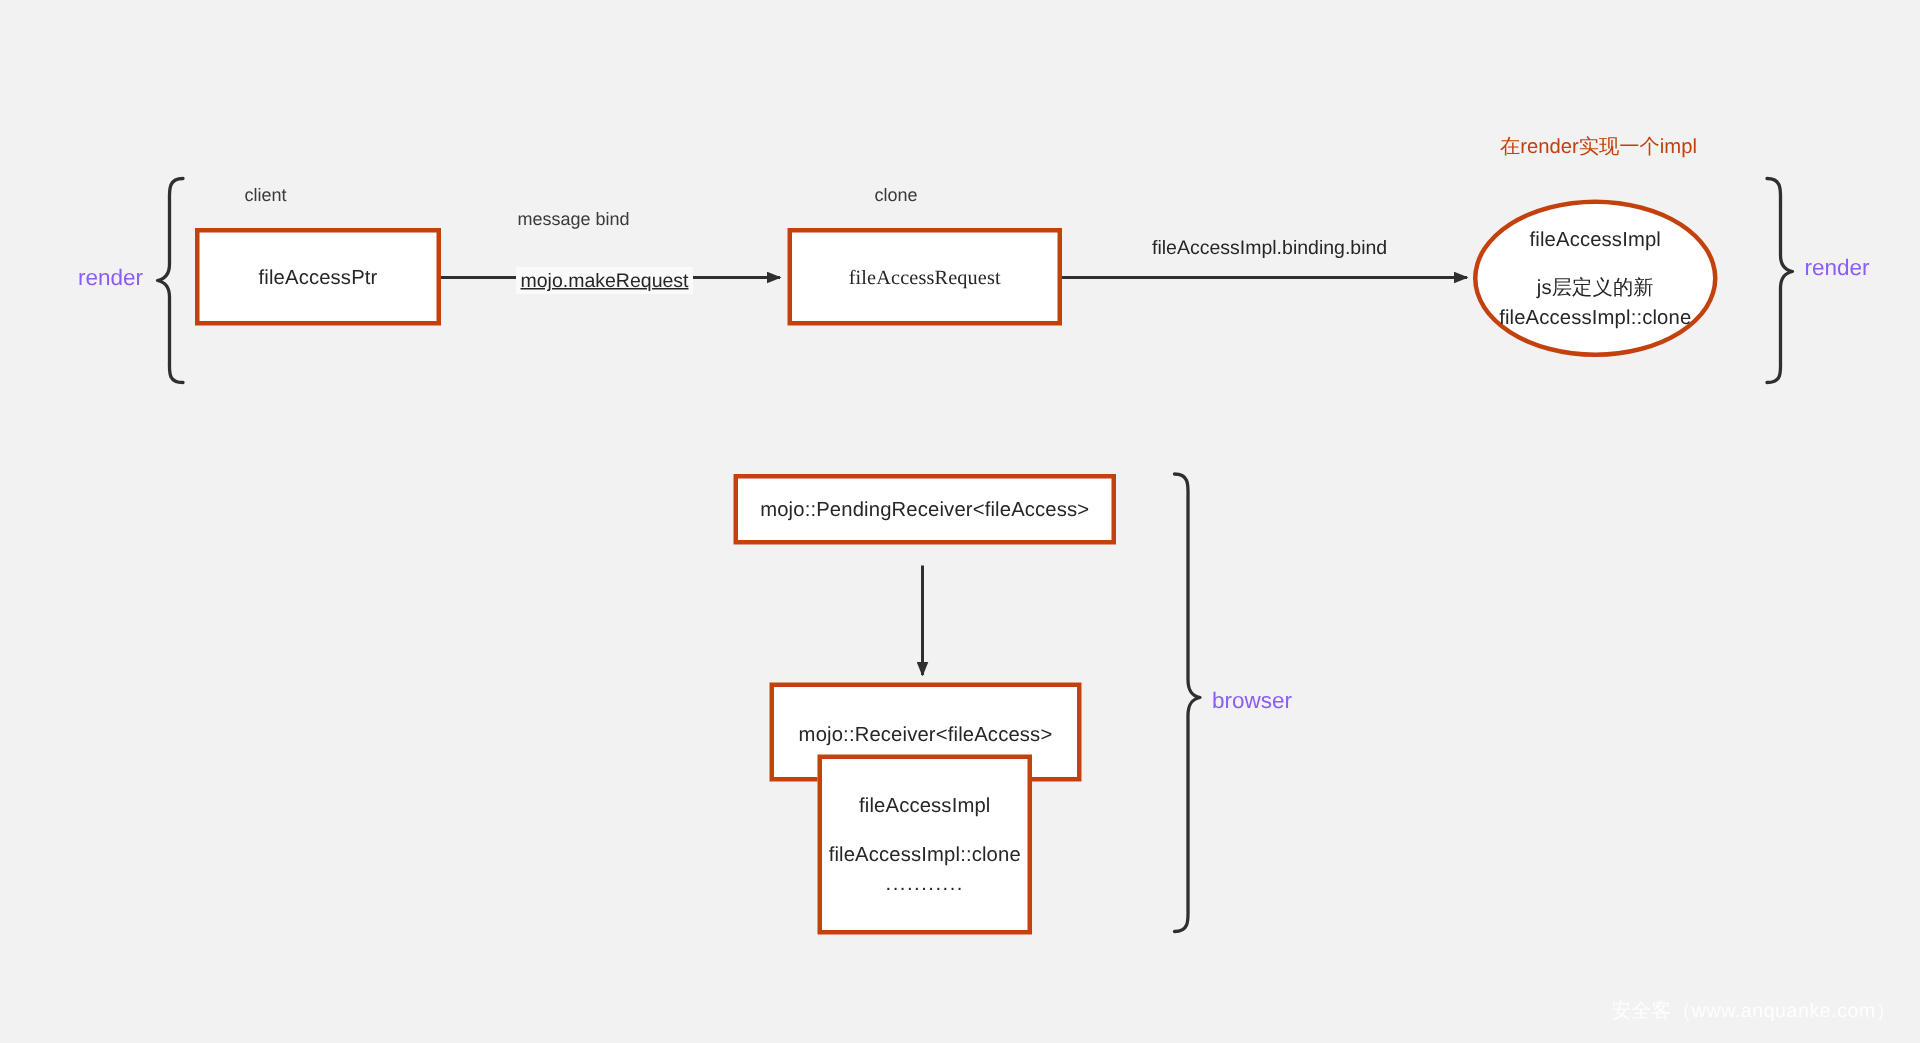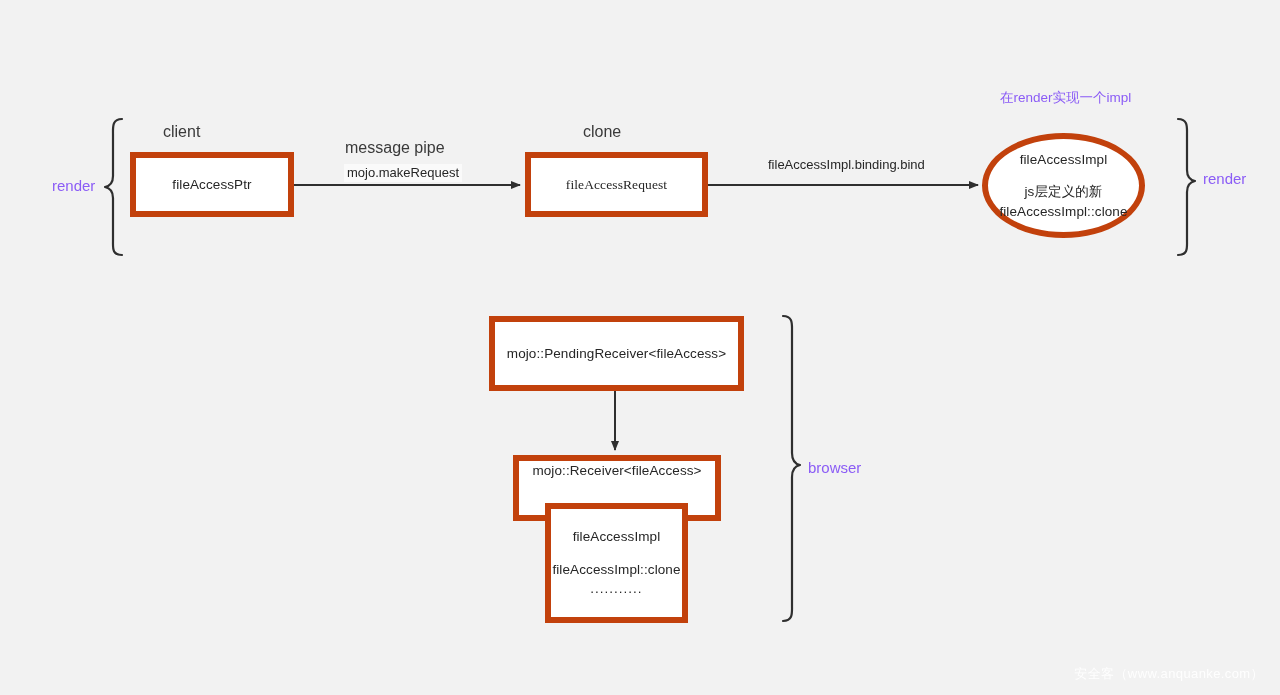--- a/index.html
+++ b/index.html
@@ -18,43 +18,43 @@
   #canvas {
     position: absolute;
     inset: 0;
     width: 1280px;
     height: 695px;
   }
   .node {
     position: absolute;
     box-sizing: border-box;
     background: #ffffff;
-    border: 6px solid #c2410c;
+    border: 3px solid #c2410c;
     display: flex;
     flex-direction: column;
     align-items: center;
     justify-content: center;
     text-align: center;
     font-size: 13.5px;
     line-height: 1.45;
     color: #262626;
     letter-spacing: .1px;
   }
   .node.ellipse {
     border-radius: 50%;
   }
   .free-label {
     position: absolute;
-    font-size: 16px;
+    font-size: 12px;
     color: #3a3a3a;
     white-space: nowrap;
   }
   .free-label.cjk {
     font-size: 13.5px;
-    color: #8b5cf6;
+    color: #c2410c;
   }
   .edge-label {
     position: absolute;
     font-size: 13px;
     color: #262626;
     background: #fafafa;
     padding: 1px 3px;
     white-space: nowrap;
     line-height: 1.2;
   }
@@ -116,23 +116,23 @@
              C795,466 792,469 792,477 L792,606 C792,613 793,621 783,621" fill="none" stroke="#2f2f2f" stroke-width="2.2" stroke-linecap="round" stroke-linejoin="round"></path>
   </g>
 </svg>
 
 <div class="free-label" style="left:163px; top:123px;">client</div>
 
 <div class="node" style="left:130px; top:152px; width:164px; height:65px;">
   <span class="node-line">fileAccessPtr</span>
 </div>
 
-<div class="free-label" style="left:345px; top:139px;">message pipe</div>
+<div class="free-label" style="left:345px; top:139px;">message bind</div>
 
-<div class="edge-label" style="left:344px; top:164px;">mojo.makeRequest</div>
+<div class="edge-label" style="left:344px; top:178px;text-decoration:underline;">mojo.makeRequest</div>
 
 <div class="free-label" style="left:583px; top:123px;">clone</div>
 
 <div class="node" style="left:525px; top:152px; width:183px; height:65px;font-family:Liberation Serif, serif;">
   <span class="node-line">fileAccessRequest</span>
 </div>
 
 <div class="edge-label nobg" style="left:765px; top:156px;text-align:center;">fileAccessImpl.binding.bind</div>
 
 <div class="free-label cjk" style="left:1000px; top:89px;">在render实现一个impl</div>
@@ -140,25 +140,25 @@
 <div class="node ellipse" style="left:982px; top:133px; width:163px; height:105px;">
   <span class="node-line">fileAccessImpl</span>
   <span class="node-line gap">js层定义的新</span>
   <span class="node-line">fileAccessImpl::clone</span>
 </div>
 
 <div class="brace-label" style="left:52px; top:177px;">render</div>
 
 <div class="brace-label" style="left:1203px; top:170px;">render</div>
 
-<div class="node" style="left:489px; top:316px; width:255px; height:75px;">
+<div class="node" style="left:489px; top:316px; width:255px; height:47px;">
   <span class="node-line">mojo::PendingReceiver&lt;fileAccess&gt;</span>
 </div>
 
-<div class="node" style="left:513px; top:455px; width:208px; height:66px; justify-content:flex-start; ">
+<div class="node" style="left:513px; top:455px; width:208px; height:66px; justify-content:flex-start; padding-top:22px;">
   <span class="node-line">mojo::Receiver&lt;fileAccess&gt;</span>
 </div>
 
 <div class="node" style="left:545px; top:503px; width:143px; height:120px;">
   <span class="node-line">fileAccessImpl</span>
   <span class="node-line gap">fileAccessImpl::clone</span>
   <span class="node-line dots">...........</span>
 </div>
 
 <div class="brace-label" style="left:808px; top:459px;">browser</div>

